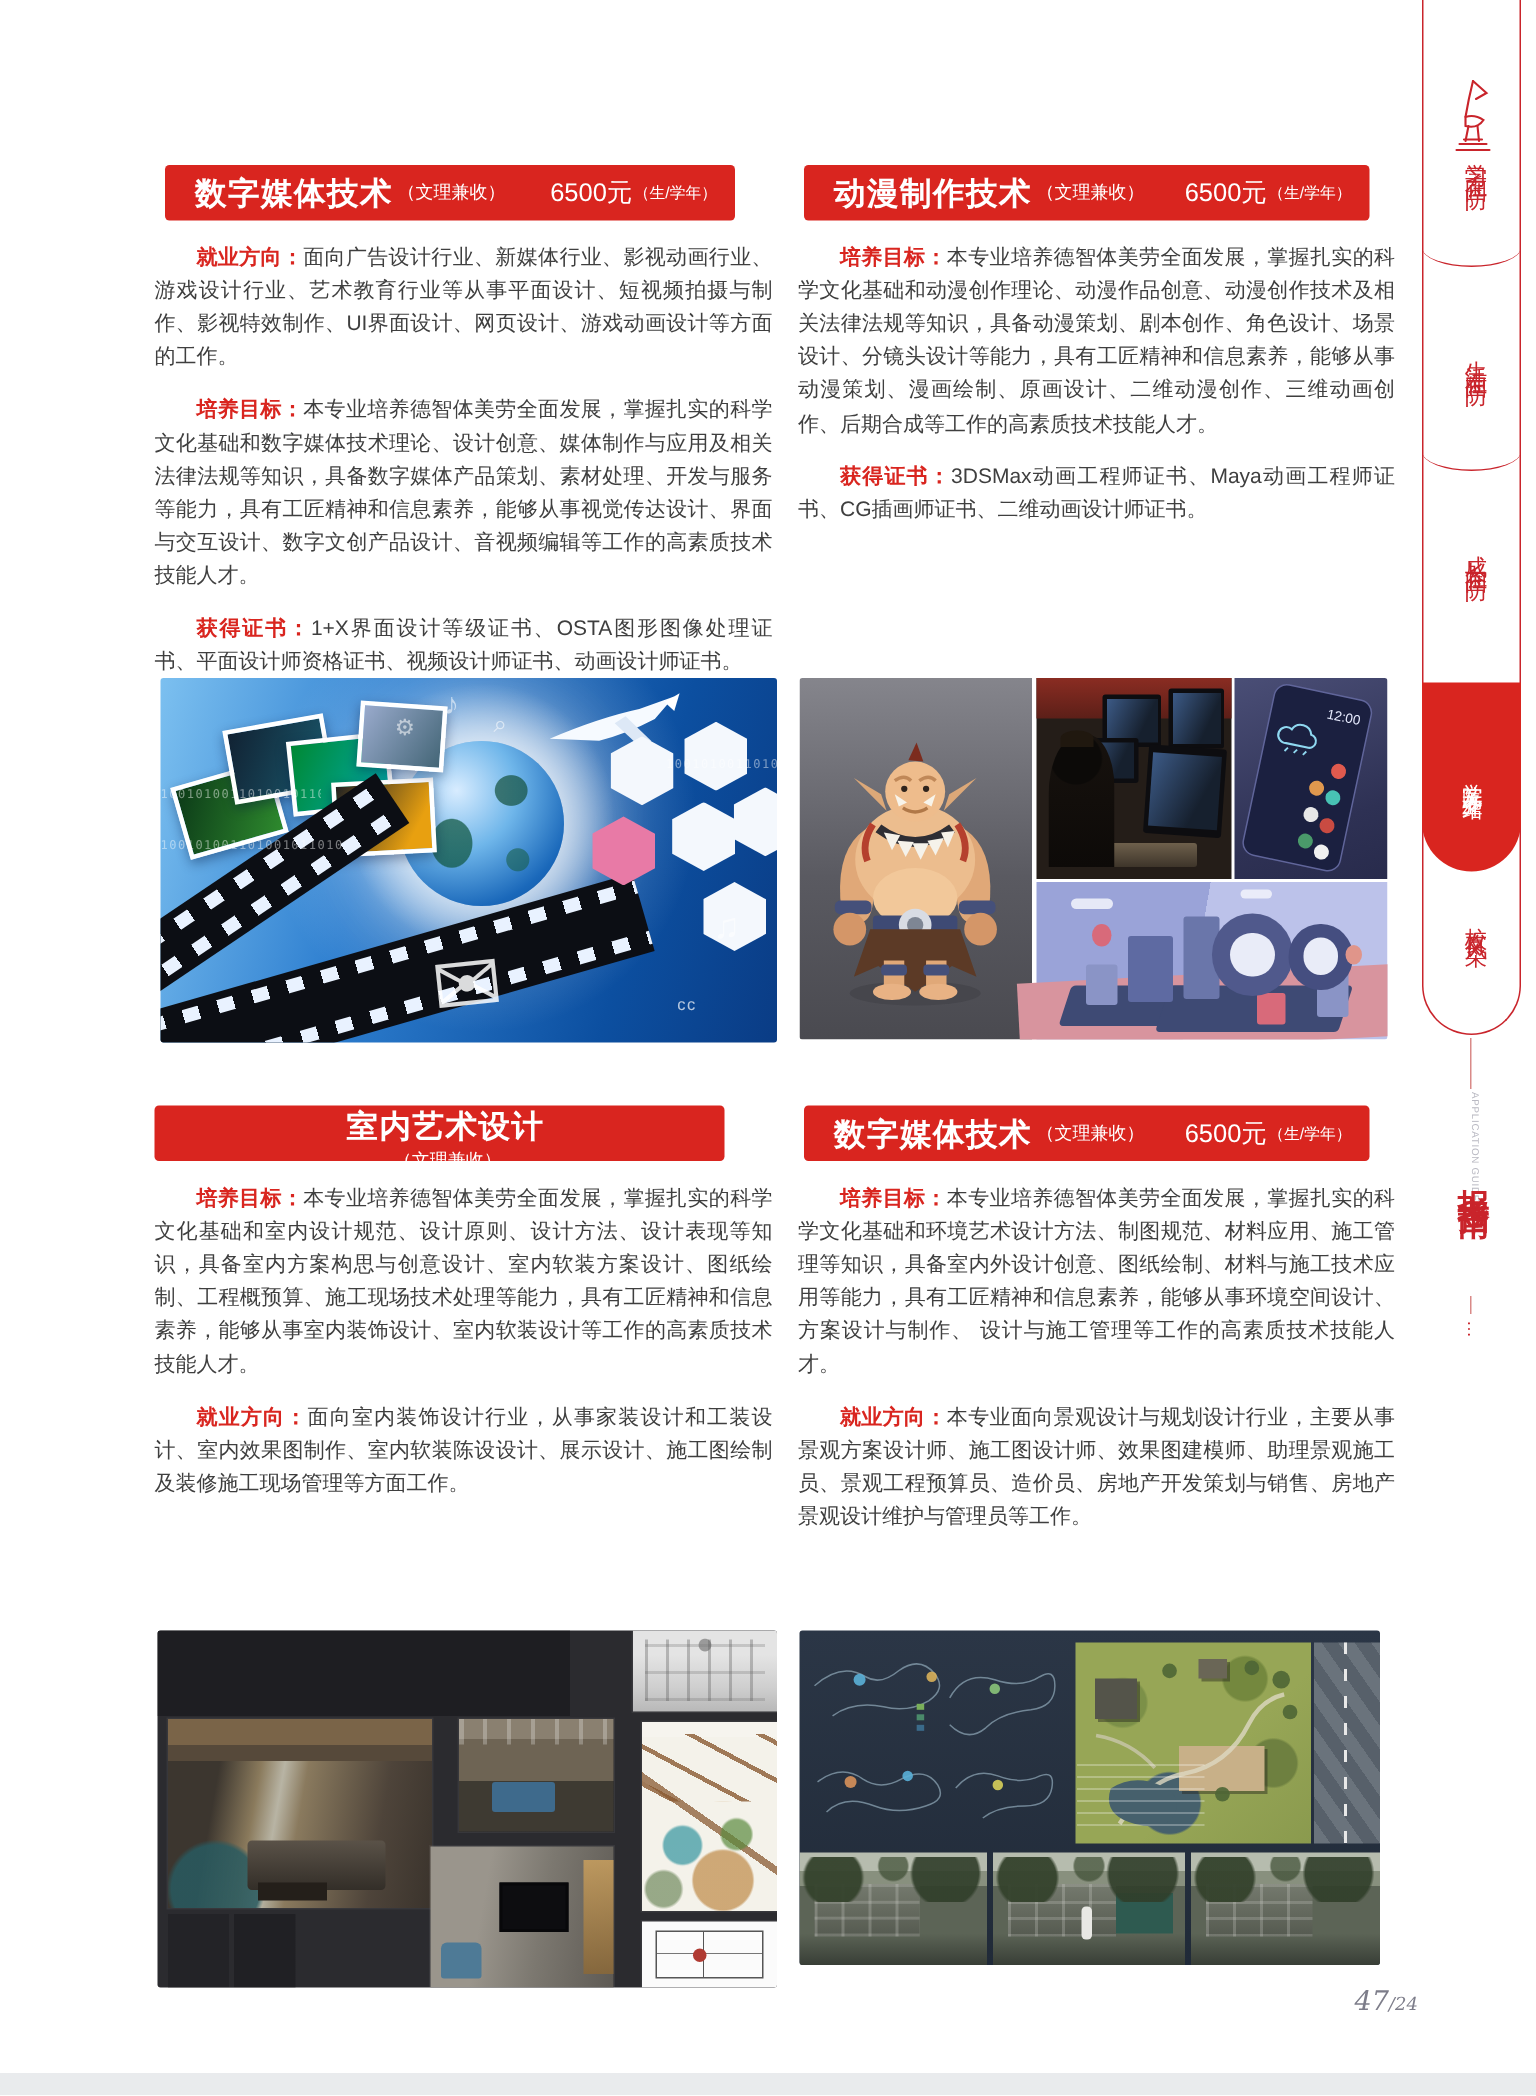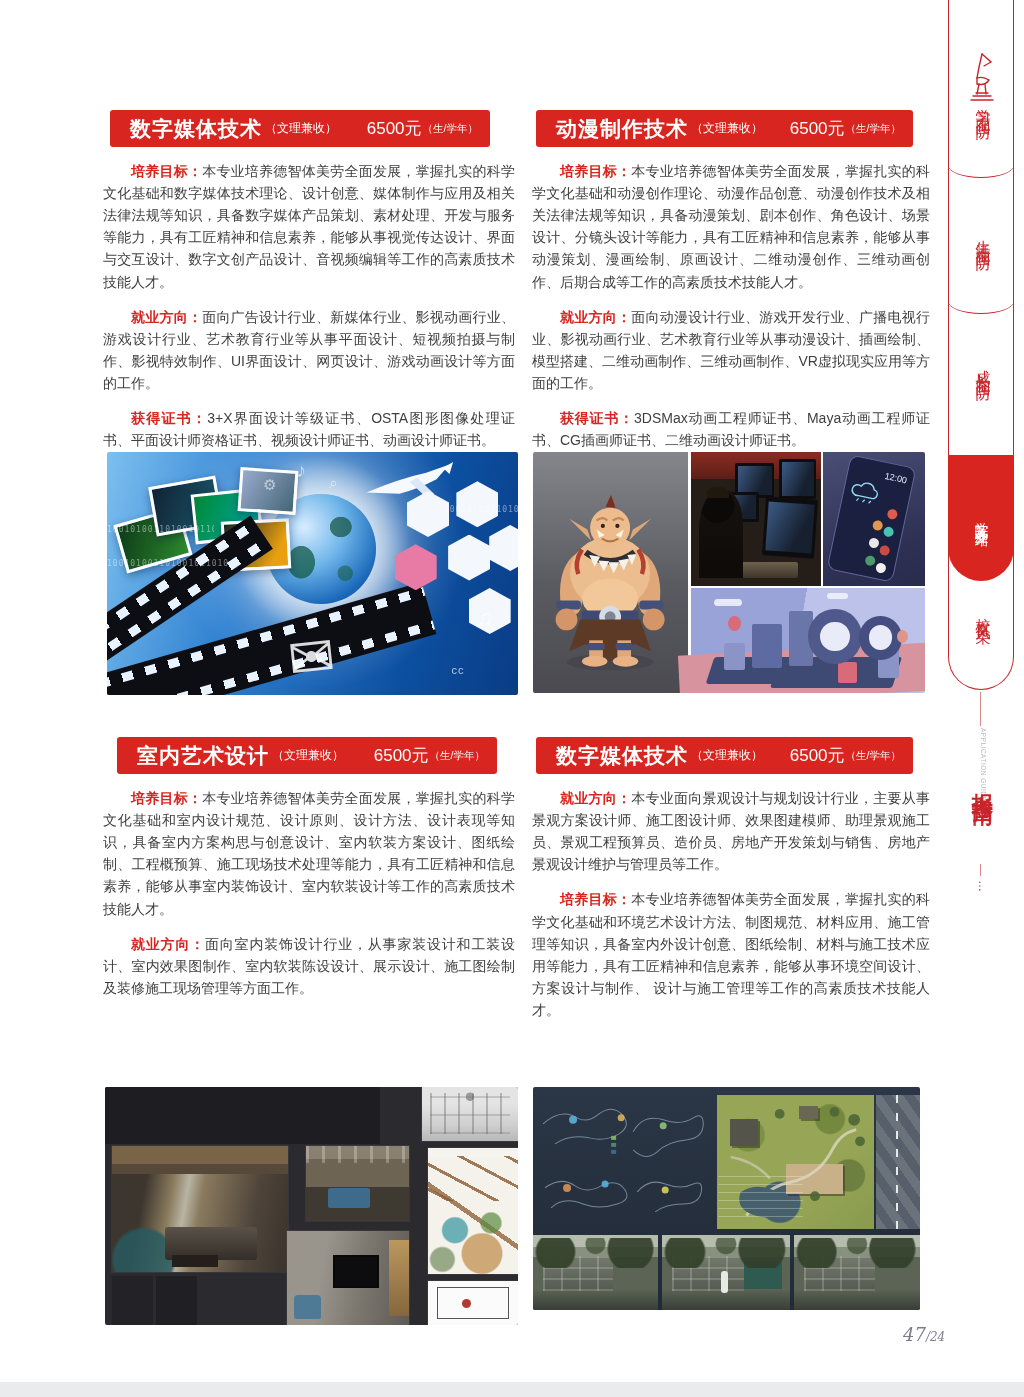--- a/index.html
+++ b/index.html
@@ -175,57 +175,56 @@
 
 <div id="canvas">
 
   <section class="sec" style="left:103px;top:110px;width:412px;">
     <header class="sec-head" style="width:380px;margin-left:7px;">
       <span class="sec-title">数字媒体技术</span>
       <span class="sec-note">（文理兼收）</span>
       <span class="sec-price">6500元</span>
       <span class="sec-unit">（生/学年）</span>
     </header>
+    <p class="para"><span class="plabel">就业方向：</span><span>面向广告设计行业、新媒体行业、影视动画行业、游戏设计行业、艺术教育行业等从事平面设计、短视频拍摄与制作、影视特效制作、UI界面设计、网页设计、游戏动画设计等方面的工作。</span></p>
     <p class="para"><span class="plabel">培养目标：</span><span>本专业培养德智体美劳全面发展，掌握扎实的科学文化基础和数字媒体技术理论、设计创意、媒体制作与应用及相关法律法规等知识，具备数字媒体产品策划、素材处理、开发与服务等能力，具有工匠精神和信息素养，能够从事视觉传达设计、界面与交互设计、数字文创产品设计、音视频编辑等工作的高素质技术技能人才。</span></p>
-    <p class="para"><span class="plabel">就业方向：</span><span>面向广告设计行业、新媒体行业、影视动画行业、游戏设计行业、艺术教育行业等从事平面设计、短视频拍摄与制作、影视特效制作、UI界面设计、网页设计、游戏动画设计等方面的工作。</span></p>
-    <p class="para"><span class="plabel">获得证书：</span><span>3+X界面设计等级证书、OSTA图形图像处理证书、平面设计师资格证书、视频设计师证书、动画设计师证书。</span></p>
+    <p class="para"><span class="plabel">获得证书：</span><span>1+X界面设计等级证书、OSTA图形图像处理证书、平面设计师资格证书、视频设计师证书、动画设计师证书。</span></p>
   </section>
 
   <section class="sec" style="left:532px;top:110px;width:398px;">
     <header class="sec-head" style="width:377px;margin-left:4px;">
       <span class="sec-title">动漫制作技术</span>
       <span class="sec-note">（文理兼收）</span>
       <span class="sec-price">6500元</span>
       <span class="sec-unit">（生/学年）</span>
     </header>
     <p class="para"><span class="plabel">培养目标：</span><span>本专业培养德智体美劳全面发展，掌握扎实的科学文化基础和动漫创作理论、动漫作品创意、动漫创作技术及相关法律法规等知识，具备动漫策划、剧本创作、角色设计、场景设计、分镜头设计等能力，具有工匠精神和信息素养，能够从事动漫策划、漫画绘制、原画设计、二维动漫创作、三维动画创作、后期合成等工作的高素质技术技能人才。</span></p>
-    <p class="para"><span class="plabel">就业方向：</span><span>面向动漫设计行业、游戏开发行业、广播电视行业、影视动画行业、艺术教育行业等从事动漫设计、插画绘制、模型搭建、二维动画制作、三维动画制作、VR虚拟现实应用等方面的工作。</span></p>
     <p class="para"><span class="plabel">获得证书：</span><span>3DSMax动画工程师证书、Maya动画工程师证书、CG插画师证书、二维动画设计师证书。</span></p>
   </section>
 
   <section class="sec" style="left:103px;top:737px;width:412px;">
-    <header class="sec-head" style="width:380px;margin-left:14px;">
+    <header class="sec-head" style="width:380px;margin-left:0;flex-direction:column;">
       <span class="sec-title">室内艺术设计</span>
       <span class="sec-note">（文理兼收）</span>
       <span class="sec-price">6500元</span>
       <span class="sec-unit">（生/学年）</span>
     </header>
     <p class="para"><span class="plabel">培养目标：</span><span>本专业培养德智体美劳全面发展，掌握扎实的科学文化基础和室内设计规范、设计原则、设计方法、设计表现等知识，具备室内方案构思与创意设计、室内软装方案设计、图纸绘制、工程概预算、施工现场技术处理等能力，具有工匠精神和信息素养，能够从事室内装饰设计、室内软装设计等工作的高素质技术技能人才。</span></p>
     <p class="para"><span class="plabel">就业方向：</span><span>面向室内装饰设计行业，从事家装设计和工装设计、室内效果图制作、室内软装陈设设计、展示设计、施工图绘制及装修施工现场管理等方面工作。</span></p>
   </section>
 
   <section class="sec" style="left:532px;top:737px;width:398px;">
     <header class="sec-head" style="width:377px;margin-left:4px;">
       <span class="sec-title">数字媒体技术</span>
       <span class="sec-note">（文理兼收）</span>
       <span class="sec-price">6500元</span>
       <span class="sec-unit">（生/学年）</span>
     </header>
+    <p class="para"><span class="plabel">培养目标：</span><span>本专业培养德智体美劳全面发展，掌握扎实的科学文化基础和环境艺术设计方法、制图规范、材料应用、施工管理等知识，具备室内外设计创意、图纸绘制、材料与施工技术应用等能力，具有工匠精神和信息素养，能够从事环境空间设计、方案设计与制作、 设计与施工管理等工作的高素质技术技能人才。</span></p>
     <p class="para"><span class="plabel">就业方向：</span><span>本专业面向景观设计与规划设计行业，主要从事景观方案设计师、施工图设计师、效果图建模师、助理景观施工员、景观工程预算员、造价员、房地产开发策划与销售、房地产景观设计维护与管理员等工作。</span></p>
-    <p class="para"><span class="plabel">培养目标：</span><span>本专业培养德智体美劳全面发展，掌握扎实的科学文化基础和环境艺术设计方法、制图规范、材料应用、施工管理等知识，具备室内外设计创意、图纸绘制、材料与施工技术应用等能力，具有工匠精神和信息素养，能够从事环境空间设计、方案设计与制作、 设计与施工管理等工作的高素质技术技能人才。</span></p>
   </section>
 
   <div id="img1" class="fig" style="left:107px;top:452px;width:411px;height:243px;">
     <div class="abs dm-glow"></div>
     <div class="abs dm-globe"></div>
     <svg class="abs" style="left:62%;top:5%;width:96px;height:40px;transform:rotate(-6deg);" viewBox="0 0 100 40">
       <path d="M4 24 Q40 13 68 10 L93 4 L78 18 Q58 26 38 29 Z" fill="#f6faff"></path>
       <path d="M58 14 L74 33 L63 33 L50 18 Z" fill="#dde8f6"></path>
       <path d="M86 7 L97 2 L92 14 Z" fill="#ffffff"></path>
     </svg>

